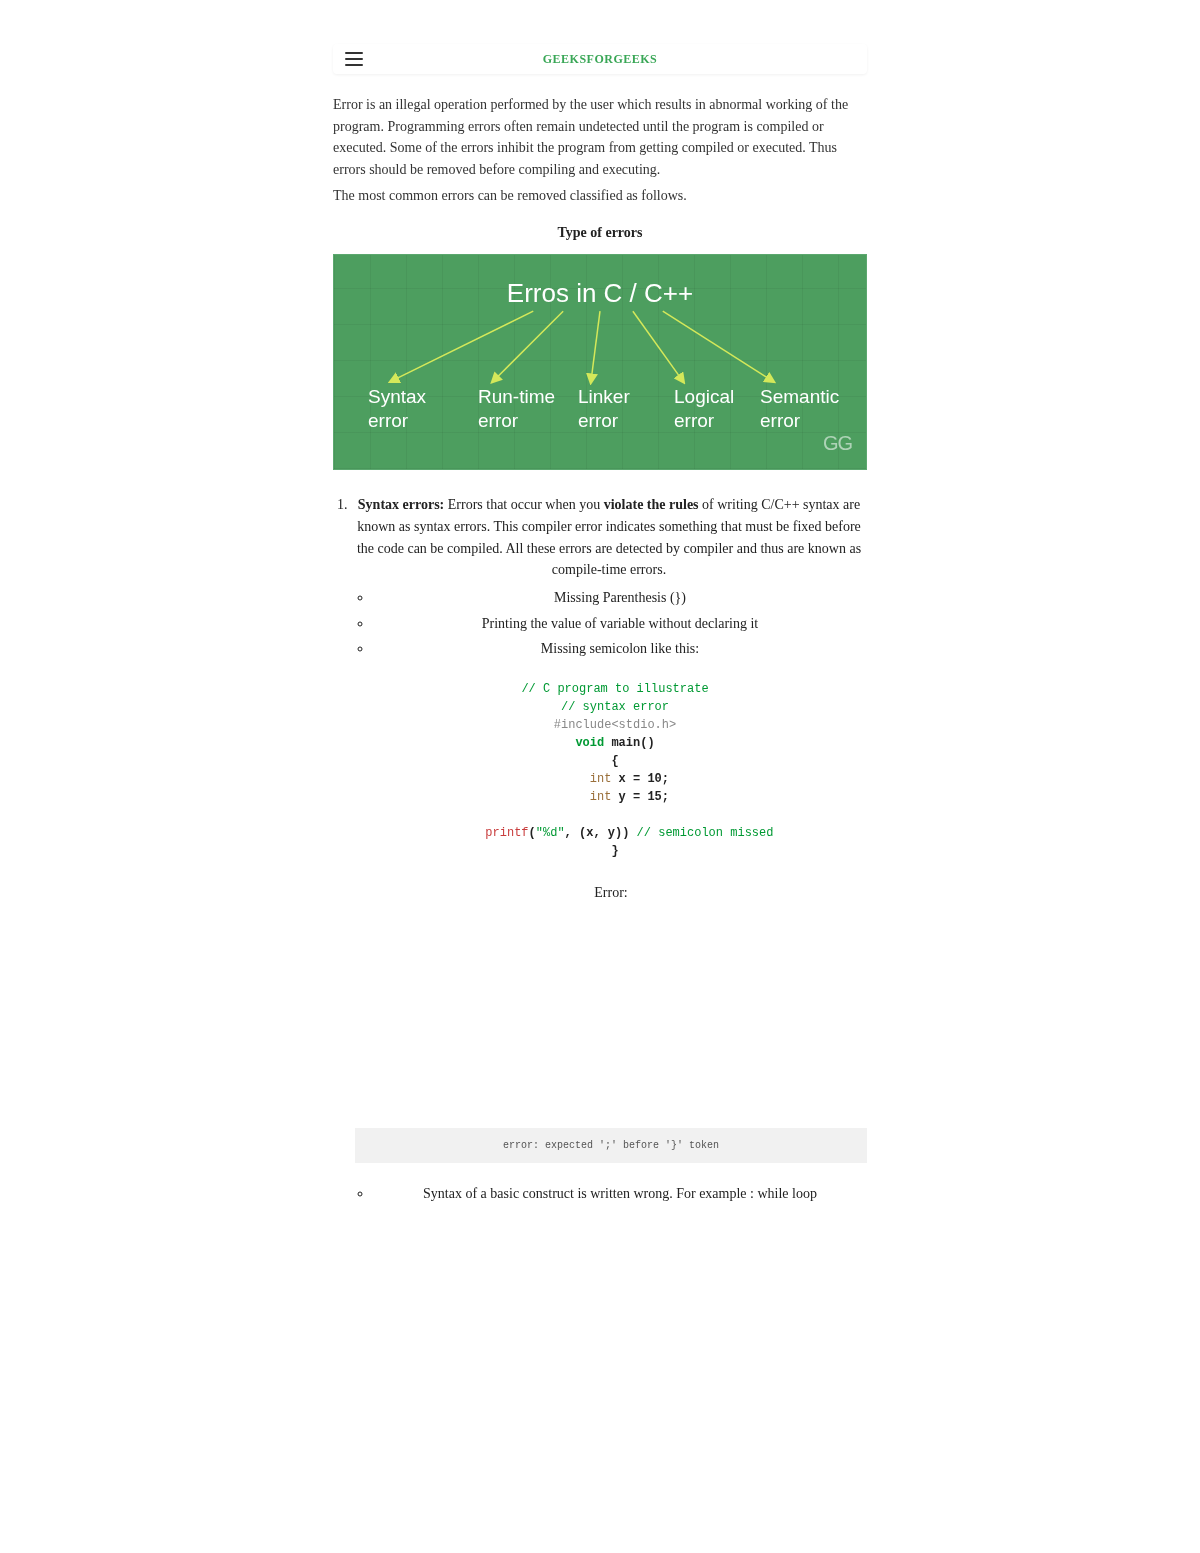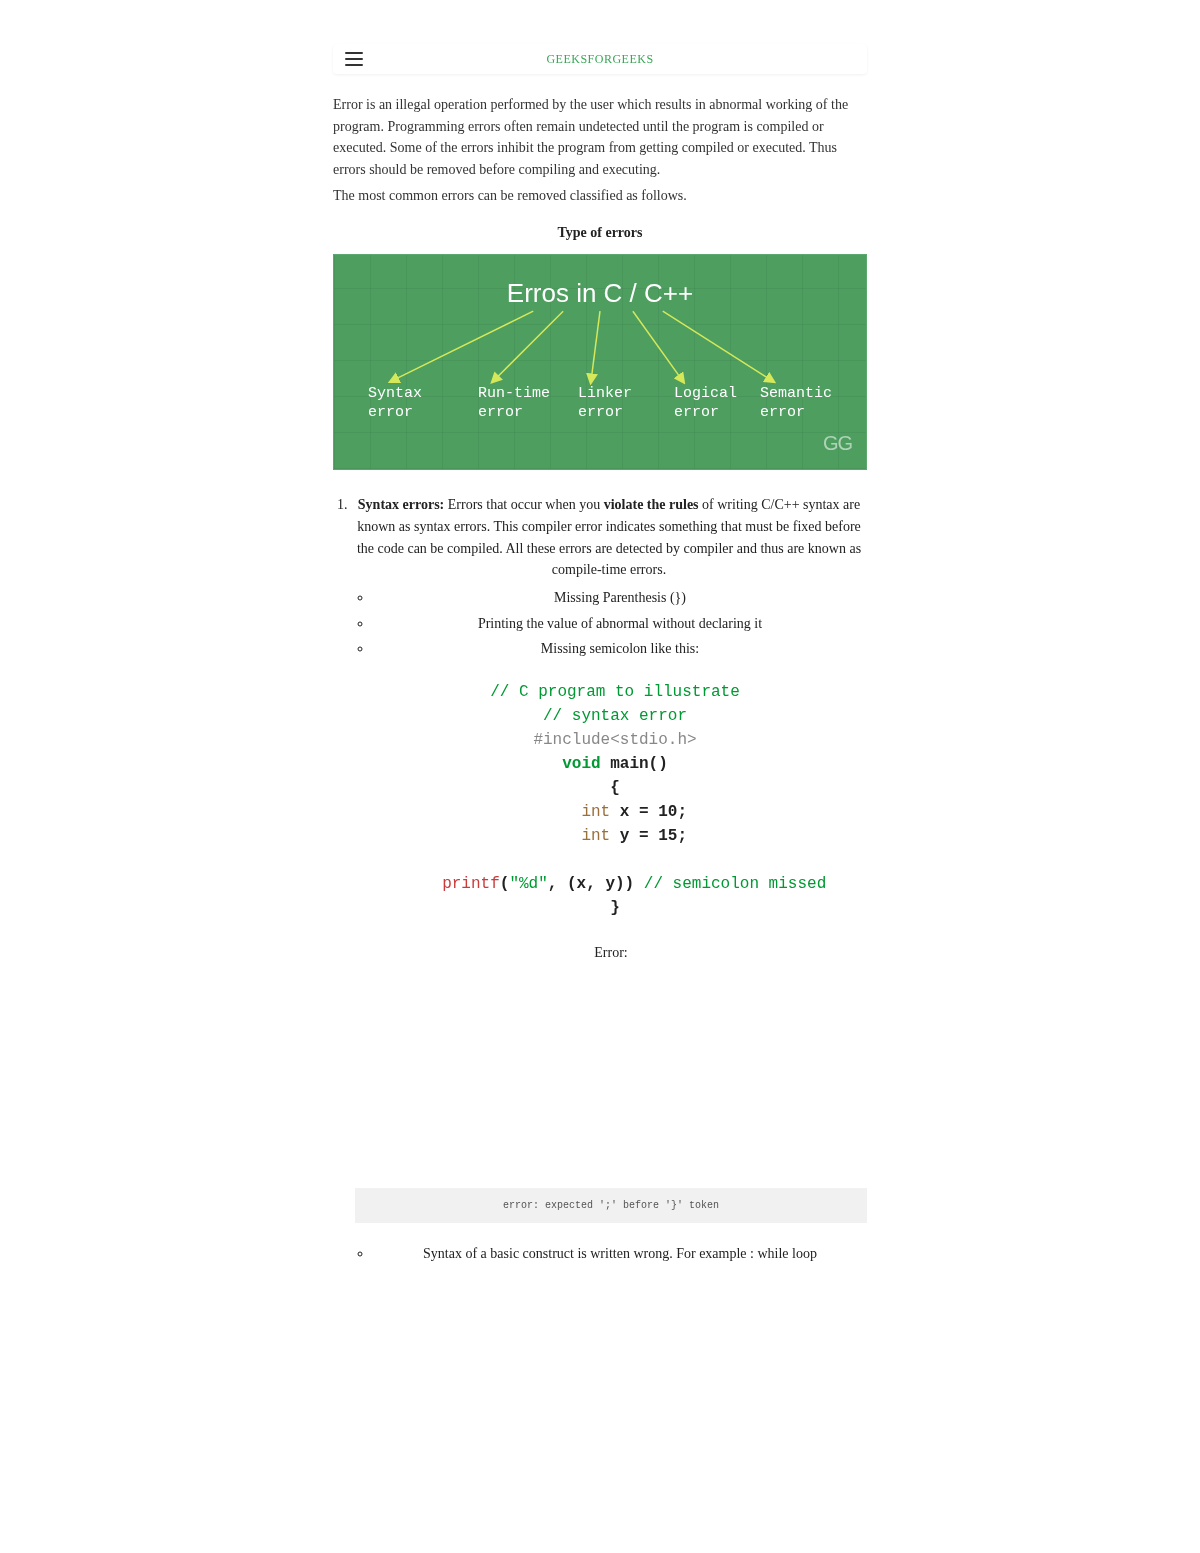--- a/index.html
+++ b/index.html
@@ -35,21 +35,21 @@
   .hamburger span {
     display: block;
     height: 2px;
     background: #333;
     border-radius: 1px;
   }
   .brand {
     position: absolute;
     left: 0; right: 0;
     text-align: center;
-    font-weight: 400;
+    font-weight: 700;
     font-size: 12px;
     letter-spacing: 0.5px;
     color: #3aa757;
     pointer-events: none;
   }
   h1.title {
     font-family: 'Helvetica Neue', Arial, sans-serif;
     font-size: 18px;
     font-weight: 700;
     color: #222;
@@ -89,22 +89,22 @@
   }
   .diagram svg {
     position: absolute;
     top: 0; left: 0;
     width: 100%;
     height: 100%;
   }
   .diagram-label {
     position: absolute;
     color: #fff;
-    font-family: Liberation Mono, monospace;
-    font-size: 15px;
+    font-family: Liberation Sans, sans-serif;
+    font-size: 19px;
     line-height: 1.25;
     max-width: 90px;
   }
   .diagram-label .l2 { display:block; }
   .g4g-logo {
     position: absolute;
     right: 14px;
     bottom: 10px;
     color: rgba(255,255,255,0.55);
     font-family: 'Helvetica Neue', Arial, sans-serif;
@@ -123,21 +123,21 @@
     list-style: circle;
     padding-left: 22px;
     margin: 6px 0 10px;
   }
   ul.sub li {
     margin: 4px 0;
   }
   .bold { font-weight: 700; }
   .codeblock {
     font-family: 'Courier New', Courier, monospace;
-    font-size: 16px;
+    font-size: 12px;
     line-height: 1.5;
     white-space: pre;
     padding: 10px 0 10px 8px;
     margin: 6px 0 12px 4px;
   }
   .c-cmt   { color: #009933; }
   .c-prep  { color: #888888; }
   .c-kw    { color: #009933; font-weight: 700; }
   .c-type  { color: #9a6f3a; }
   .c-fn    { color: #c83c3c; }
@@ -211,21 +211,21 @@
       <span>Semantic</span><span class="l2">error</span>
     </div>
     <div class="g4g-logo">GG</div>
   </div>
 
   <ol class="main-list">
     <li>
       <span class="bold">Syntax errors:</span><span> Errors that occur when you </span><span class="bold">violate the rules</span><span> of writing C/C++ syntax are known as syntax errors. This compiler error indicates something that must be fixed before the code can be compiled. All these errors are detected by compiler and thus are known as compile-time errors.</span>
       <ul class="sub">
         <li>Missing Parenthesis (})</li>
-        <li>Printing the value of abnormal without declaring it</li>
+        <li>Printing the value of variable without declaring it</li>
         <li>Missing semicolon like this:</li>
       </ul>
 
       <div class="codeblock"><span class="c-cmt">// C program to illustrate</span>
 <span class="c-cmt">// syntax error</span>
 <span class="c-prep">#include&lt;stdio.h&gt;</span>
 <span class="c-kw">void</span><span class="c-plain"> main()</span>
 <span class="c-plain">{</span>
 <span>    </span><span class="c-type">int</span><span class="c-plain"> x = 10;</span>
 <span>    </span><span class="c-type">int</span><span class="c-plain"> y = 15;</span>

